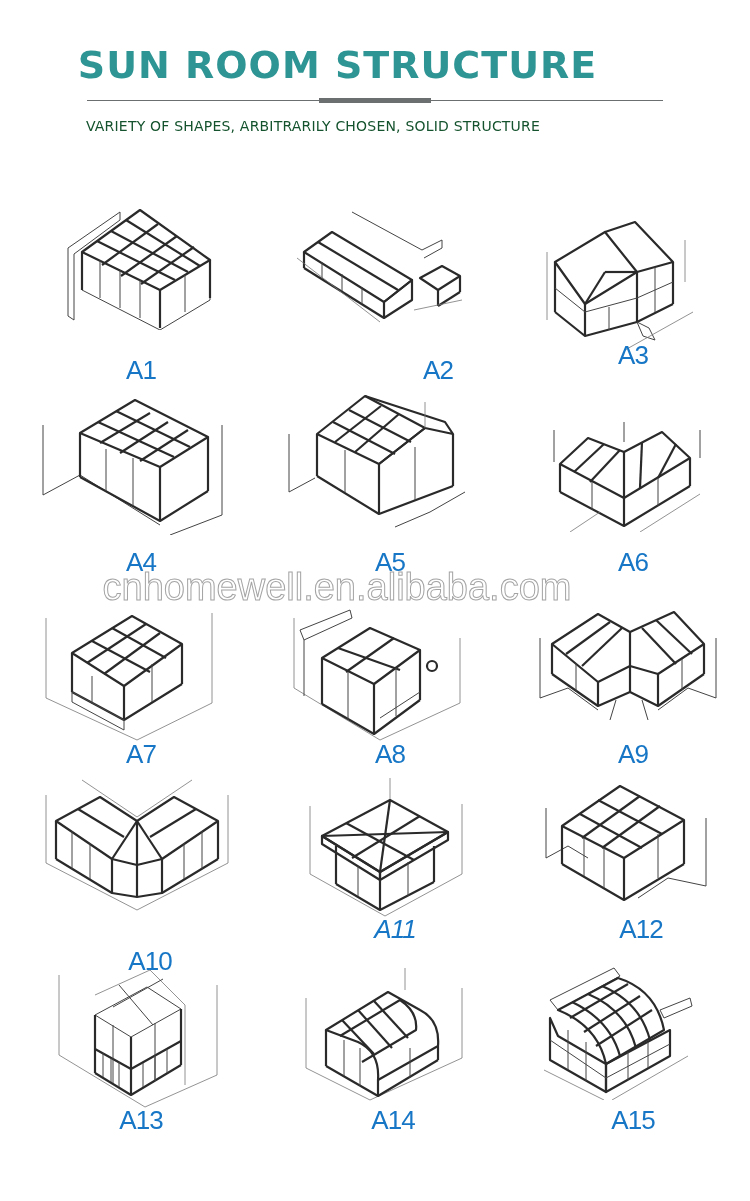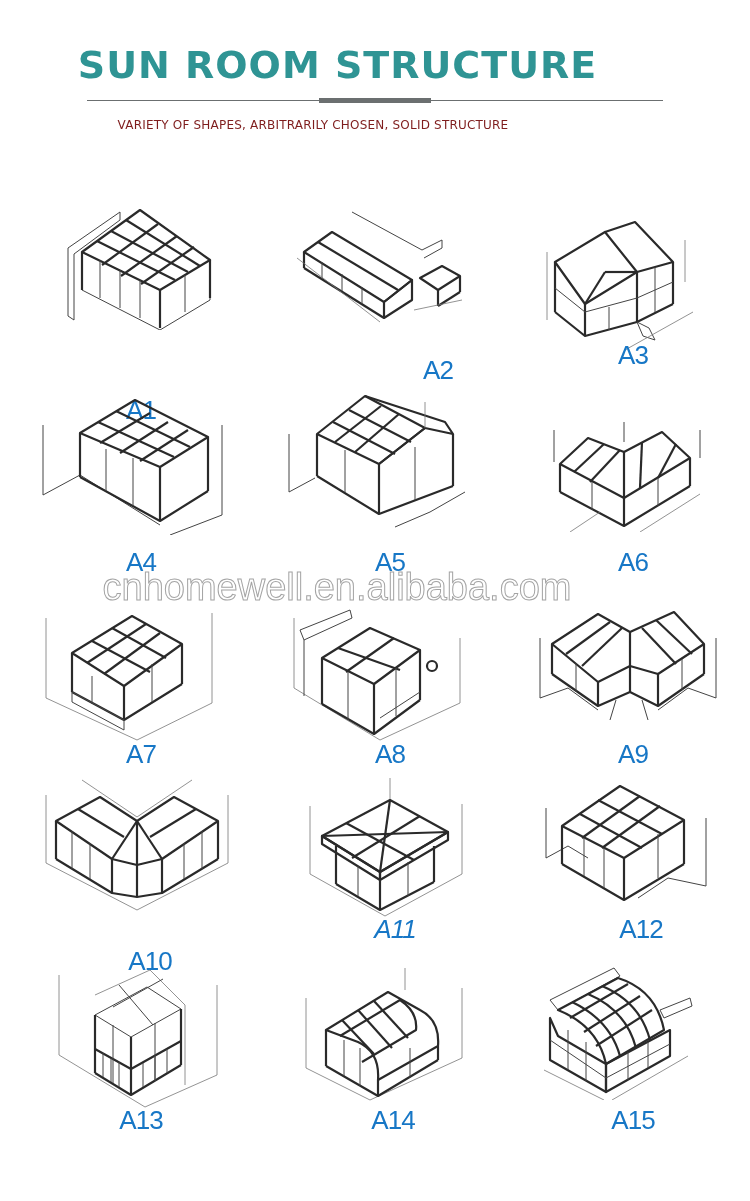--- a/index.html
+++ b/index.html
@@ -1,20 +1,20 @@
 <!DOCTYPE html>
 <html><head>
 <meta charset="utf-8">
 <style>
   html, body { margin: 0; padding: 0; background: #ffffff; }
   body { width: 750px; height: 1201px; position: relative; overflow: hidden; font-family: "Liberation Sans", sans-serif; }
   .title { position: absolute; top: 38px; left: 0; width: 675px; text-align: center; font-family: "DejaVu Sans", sans-serif; font-weight: bold; font-size: 38px; letter-spacing: 1px; color: #2f9494; margin: 0; line-height: 54px; }
   .rule { position: absolute; top: 100px; left: 87px; width: 576px; height: 1px; background: #6b6f70; }
   .rule-accent { position: absolute; top: 98px; left: 319px; width: 112px; height: 5px; background: #6b6f70; }
-  .subtitle { position: absolute; top: 118px; left: 0; width: 626px; text-align: center; font-family: "DejaVu Sans", sans-serif; font-size: 12px; color: #7f1d1d; letter-spacing: 0.2px; }
+  .subtitle { position: absolute; top: 118px; left: 0; width: 626px; text-align: center; font-family: "DejaVu Sans", sans-serif; font-size: 14px; color: #14532d; letter-spacing: 0.2px; }
   .cell { position: absolute; width: 200px; }
   .cell svg { display: block; }
   .label { position: absolute; font-family: "Liberation Sans", sans-serif; font-size: 26px; color: #1777c6; letter-spacing: -1px; transform: translateX(-50%); white-space: nowrap; }
   .watermark { position: absolute; top: 566px; left: 0; width: 674px; text-align: center; font-family: "Liberation Sans", sans-serif; font-size: 38px; color: #ffffff; -webkit-text-stroke: 1px #9a9a9a; letter-spacing: 0px; opacity: 0.9; pointer-events: none; }
   .ln { stroke: #2a2a2a; fill: none; stroke-width: 2.2; stroke-linejoin: round; }
   .th { stroke: #444; fill: none; stroke-width: 1; }
   .tn { stroke: #777; fill: none; stroke-width: 0.8; }
 </style>
 </head>
 <body>
@@ -37,21 +37,21 @@
       <line class="ln" x1="66" y1="20" x2="140" y2="66"></line>
     <line class="ln" x1="42" y1="65" x2="98" y2="24"></line>
       <line class="ln" x1="61" y1="76" x2="117" y2="36"></line>
       <line class="ln" x1="81" y1="84" x2="134" y2="47"></line>
     <line class="th" x1="40" y1="60" x2="40" y2="98"></line>
       <line class="th" x1="60" y1="70" x2="60" y2="108"></line>
       <line class="th" x1="80" y1="80" x2="80" y2="118"></line>
       <line class="th" x1="125" y1="75" x2="125" y2="112"></line>
   </svg>
 </div>
-<div class="label" style="left:141px;top:355px;margin-top:40px;">A1</div>
+<div class="label" style="left:141px;top:355px;">A1</div>
 
 <div class="cell" style="left:292px;top:210px;">
   <svg width="180" height="115" viewBox="0 0 180 115">
     <polyline class="th" points="60,2 130,40 150,30 150,38 132,48"></polyline>
     <polygon class="ln" points="12,42 40,22 120,70 92,92"></polygon>
     <line class="ln" x1="26" y1="32" x2="106" y2="80"></line>
     <polygon class="ln" points="120,70 92,92 92,108 120,90"></polygon>
     <line class="ln" x1="12" y1="42" x2="12" y2="58"></line>
       <line class="ln" x1="12" y1="58" x2="92" y2="108"></line>
     <line class="th" x1="30" y1="69" x2="30" y2="52"></line>

